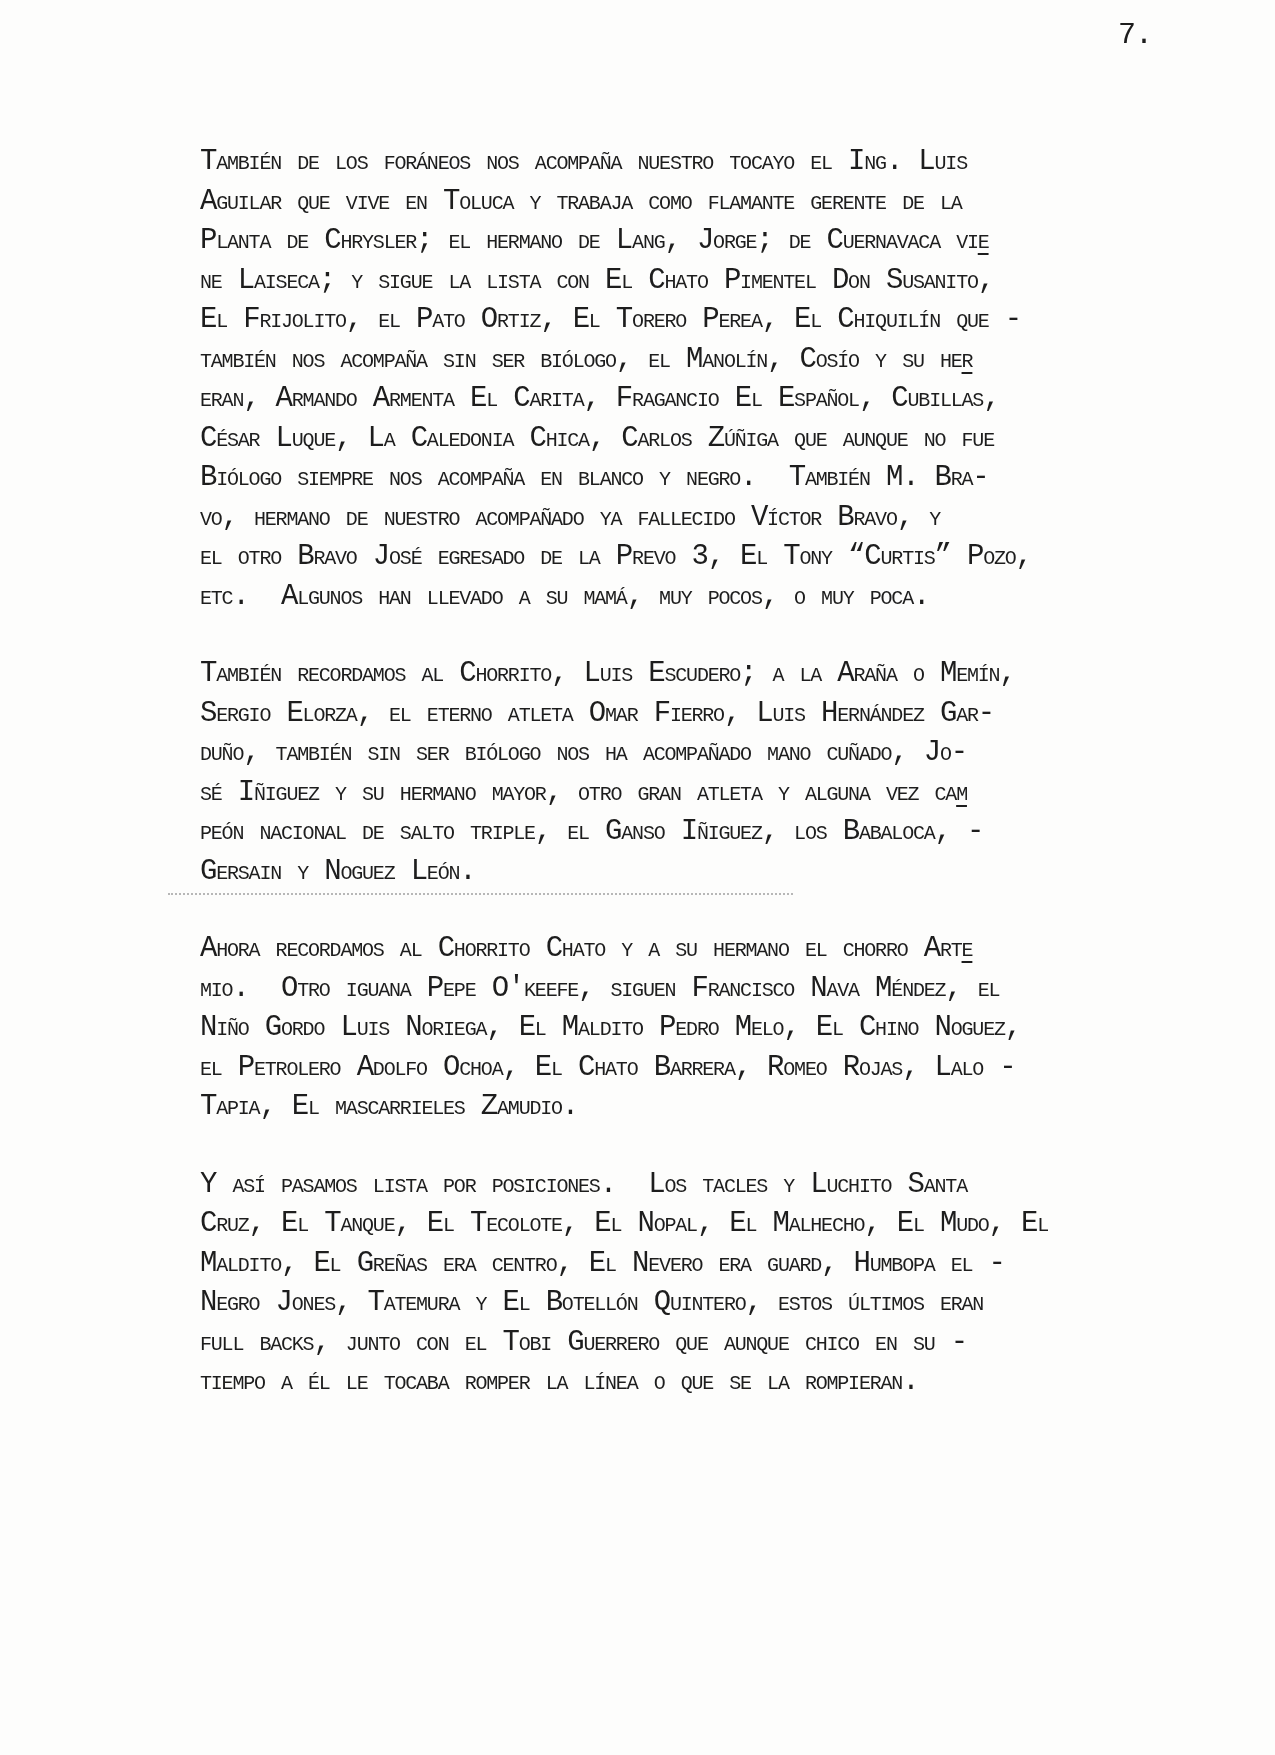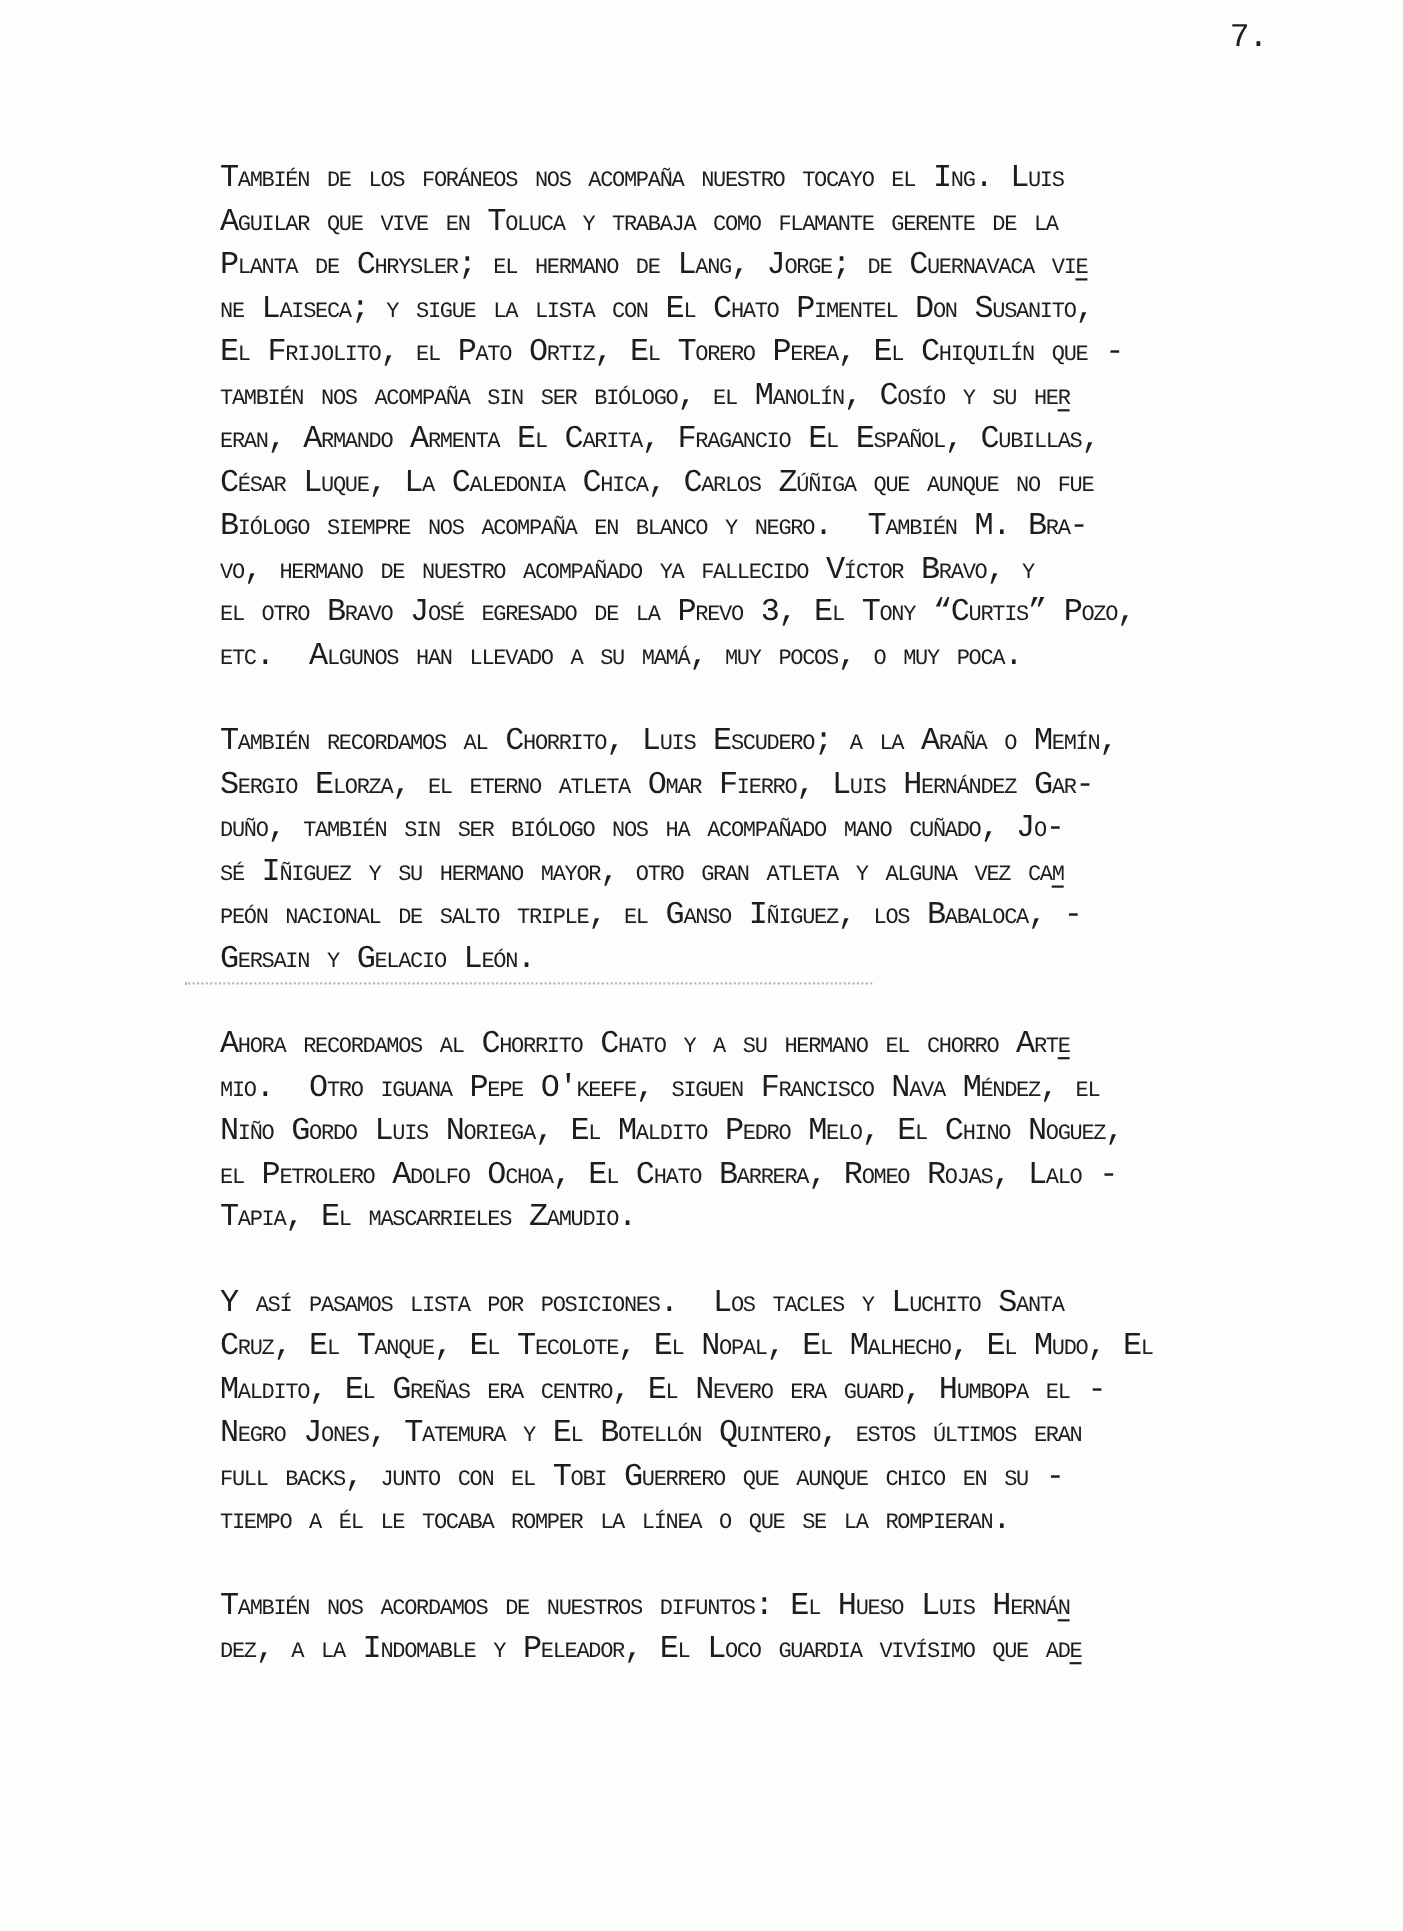--- a/index.html
+++ b/index.html
@@ -76,36 +76,32 @@
         <div class="line"><span>vo, hermano de nuestro acompañado ya fallecido Víctor Bravo, y</span></div>
         <div class="line"><span>el otro Bravo José egresado de la Prevo 3, El Tony “Curtis” Pozo,</span></div>
         <div class="line"><span>etc.  Algunos han llevado a su mamá, muy pocos, o muy poca.</span></div>
       </div>
       <div class="paragraph">
         <div class="line"><span>También recordamos al Chorrito, Luis Escudero; a la Araña o Memín,</span></div>
         <div class="line"><span>Sergio Elorza, el eterno atleta Omar Fierro, Luis Hernández Gar-</span></div>
         <div class="line"><span>duño, también sin ser biólogo nos ha acompañado mano cuñado, Jo-</span></div>
         <div class="line"><span>sé Iñiguez y su hermano mayor, otro gran atleta y alguna vez ca</span><span class="u">m</span></div>
         <div class="line"><span>peón nacional de salto triple, el Ganso Iñiguez, los Babaloca, -</span></div>
-        <div class="line"><span>Gersain y Gelacio León.</span></div>
+        <div class="line"><span>Gersain y Noguez León.</span></div>
       </div>
       <div class="paragraph">
         <div class="line"><span>Ahora recordamos al Chorrito Chato y a su hermano el chorro Art</span><span class="u">e</span></div>
         <div class="line"><span>mio.  Otro iguana Pepe O'keefe, siguen Francisco Nava Méndez, el</span></div>
         <div class="line"><span>Niño Gordo Luis Noriega, El Maldito Pedro Melo, El Chino Noguez,</span></div>
         <div class="line"><span>el Petrolero Adolfo Ochoa, El Chato Barrera, Romeo Rojas, Lalo -</span></div>
         <div class="line"><span>Tapia, El mascarrieles Zamudio.</span></div>
       </div>
       <div class="paragraph">
         <div class="line"><span>Y así pasamos lista por posiciones.  Los tacles y Luchito Santa</span></div>
         <div class="line"><span>Cruz, El Tanque, El Tecolote, El Nopal, El Malhecho, El Mudo, El</span></div>
         <div class="line"><span>Maldito, El Greñas era centro, El Nevero era guard, Humbopa el -</span></div>
         <div class="line"><span>Negro Jones, Tatemura y El Botellón Quintero, estos últimos eran</span></div>
         <div class="line"><span>full backs, junto con el Tobi Guerrero que aunque chico en su -</span></div>
         <div class="line"><span>tiempo a él le tocaba romper la línea o que se la rompieran.</span></div>
       </div>
-      <div class="paragraph">
-        <div class="line"><span>También nos acordamos de nuestros difuntos: El Hueso Luis Herná</span><span class="u">n</span></div>
-        <div class="line"><span>dez, a la Indomable y Peleador, El Loco guardia vivísimo que ad</span><span class="u">e</span></div>
-      </div>
     </div>
   <div class="dotted-artifact"></div>
 </div>
 
 </body></html>

